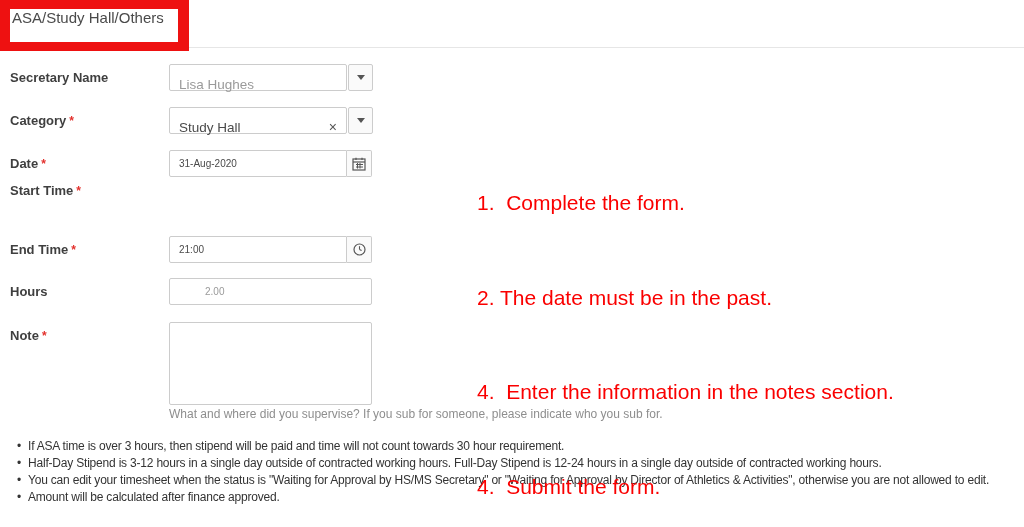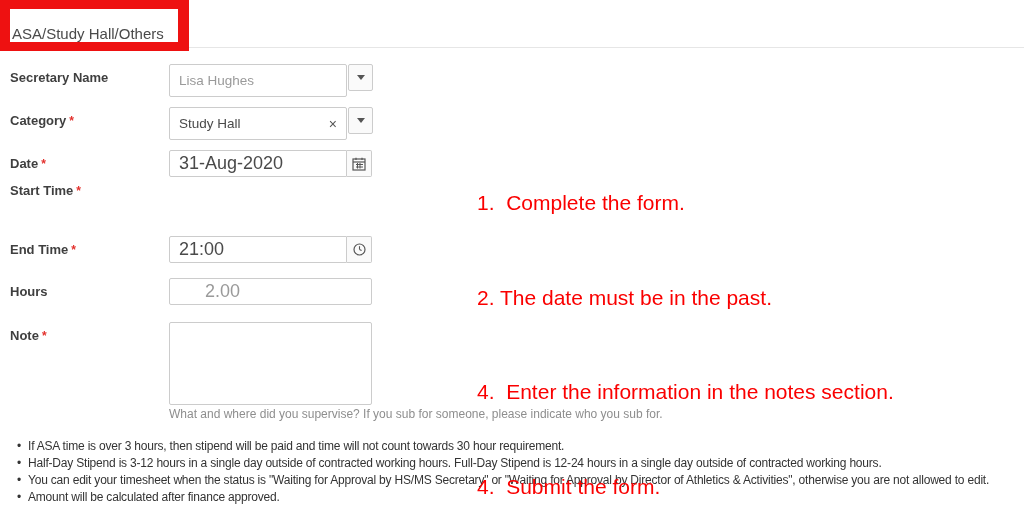--- a/index.html
+++ b/index.html
@@ -16,44 +16,44 @@
     font-family:"Liberation Sans", sans-serif;
     width:1024px;height:527px;position:relative;overflow:hidden;
     color:#444;
   }
   
   .divider{position:absolute;left:0;top:47px;width:1024px;height:1px;background:#e6e6e6;}
   .title-box{
     position:absolute;left:0;top:0;width:189px;height:51px;
     border:9px solid var(--annotation-red);
     border-left-width:10px;border-right-width:11px;
-    background:#fff;display:flex;align-items:flex-end;z-index:2;
+    background:#fff;display:flex;align-items:flex-start;z-index:2;
   }
   .title-box .t{font-size:15px;color:#4a4a4a;padding-left:2px;white-space:nowrap;}
 
   
   .row{position:absolute;left:10px;display:flex;}
   .lbl{width:159px;padding-top:6px;font-size:13px;font-weight:700;color:var(--label-gray);}
   .req{color:var(--required-red);margin-left:3px;font-size:12px;}
   .field{display:flex;align-items:flex-start;}
   .ctrl{
-    height:33px;border:1px solid var(--border-gray);border-radius:2px;background:#fff;
-    font-size:13.5px;color:#4a4a4a;display:flex;align-items:center;padding:12px 9px;
+    height:27px;border:1px solid var(--border-gray);border-radius:2px;background:#fff;
+    font-size:13.5px;color:#4a4a4a;display:flex;align-items:flex-start;padding:12px 9px;
   }
   .select-val{width:178px;justify-content:space-between;}
   .muted{color:var(--muted-gray);}
   .clear-x{font-size:14px;color:#555;line-height:1;cursor:pointer;}
   .dd-btn{
     width:25px;height:27px;margin-left:1px;border:1px solid var(--border-gray);
     border-radius:2px;background:#fafafa;display:flex;align-items:center;justify-content:center;
   }
   .tri{width:0;height:0;border-left:4px solid transparent;border-right:4px solid transparent;border-top:5px solid #555;}
   .txt-input{
     width:178px;height:27px;border:1px solid var(--border-gray);border-radius:2px 0 0 2px;
-    font-size:18px;color:#4a4a4a;padding:0 9px;font-family:"Liberation Sans",sans-serif;outline:none;background:#fff;
+    font-size:10px;color:#4a4a4a;padding:0 9px;font-family:"Liberation Sans",sans-serif;outline:none;background:#fff;
   }
   .txt-input.full{width:203px;border-radius:2px;color:var(--muted-gray);padding-left:35px;}
   .addon{
     width:25px;height:27px;border:1px solid var(--border-gray);border-left:none;
     border-radius:0 2px 2px 0;background:#fafafa;display:flex;align-items:center;justify-content:center;
   }
   .note-area{
     width:203px;height:83px;border:1px solid var(--border-gray);border-radius:2px;resize:none;
     font-family:"Liberation Sans",sans-serif;font-size:13px;padding:6px;outline:none;
   }

